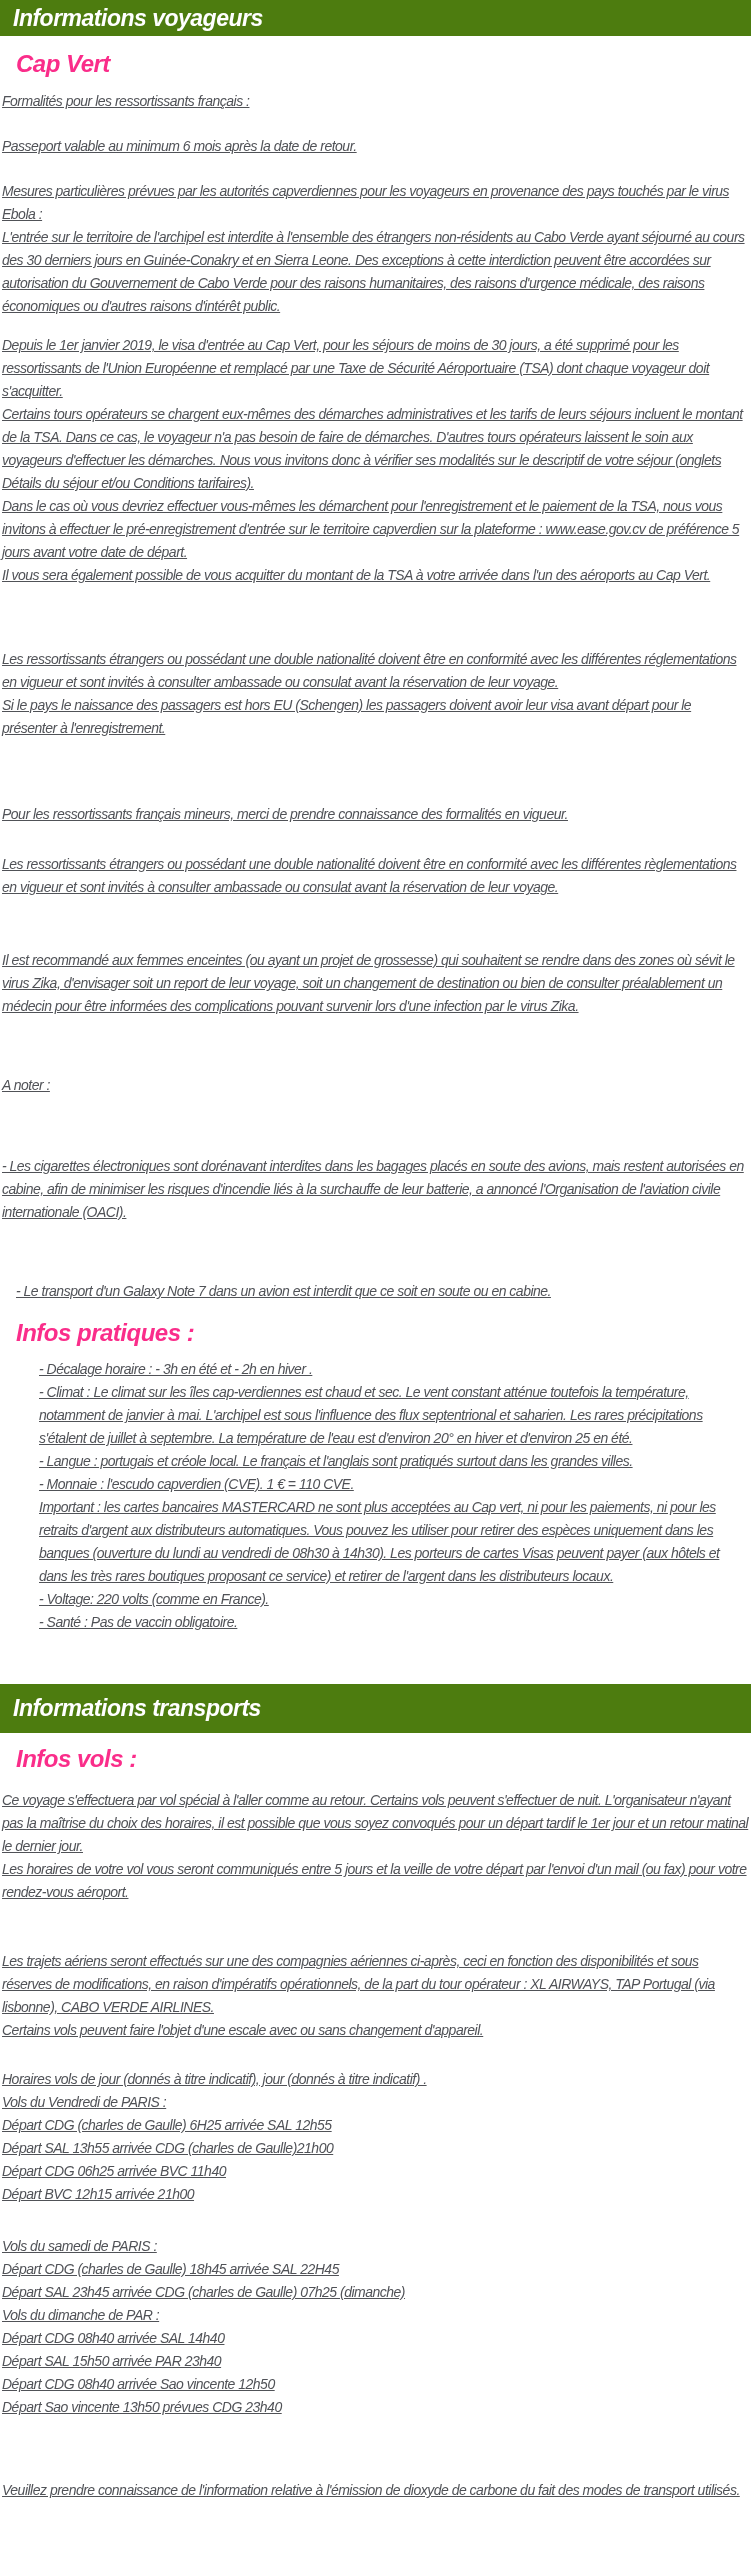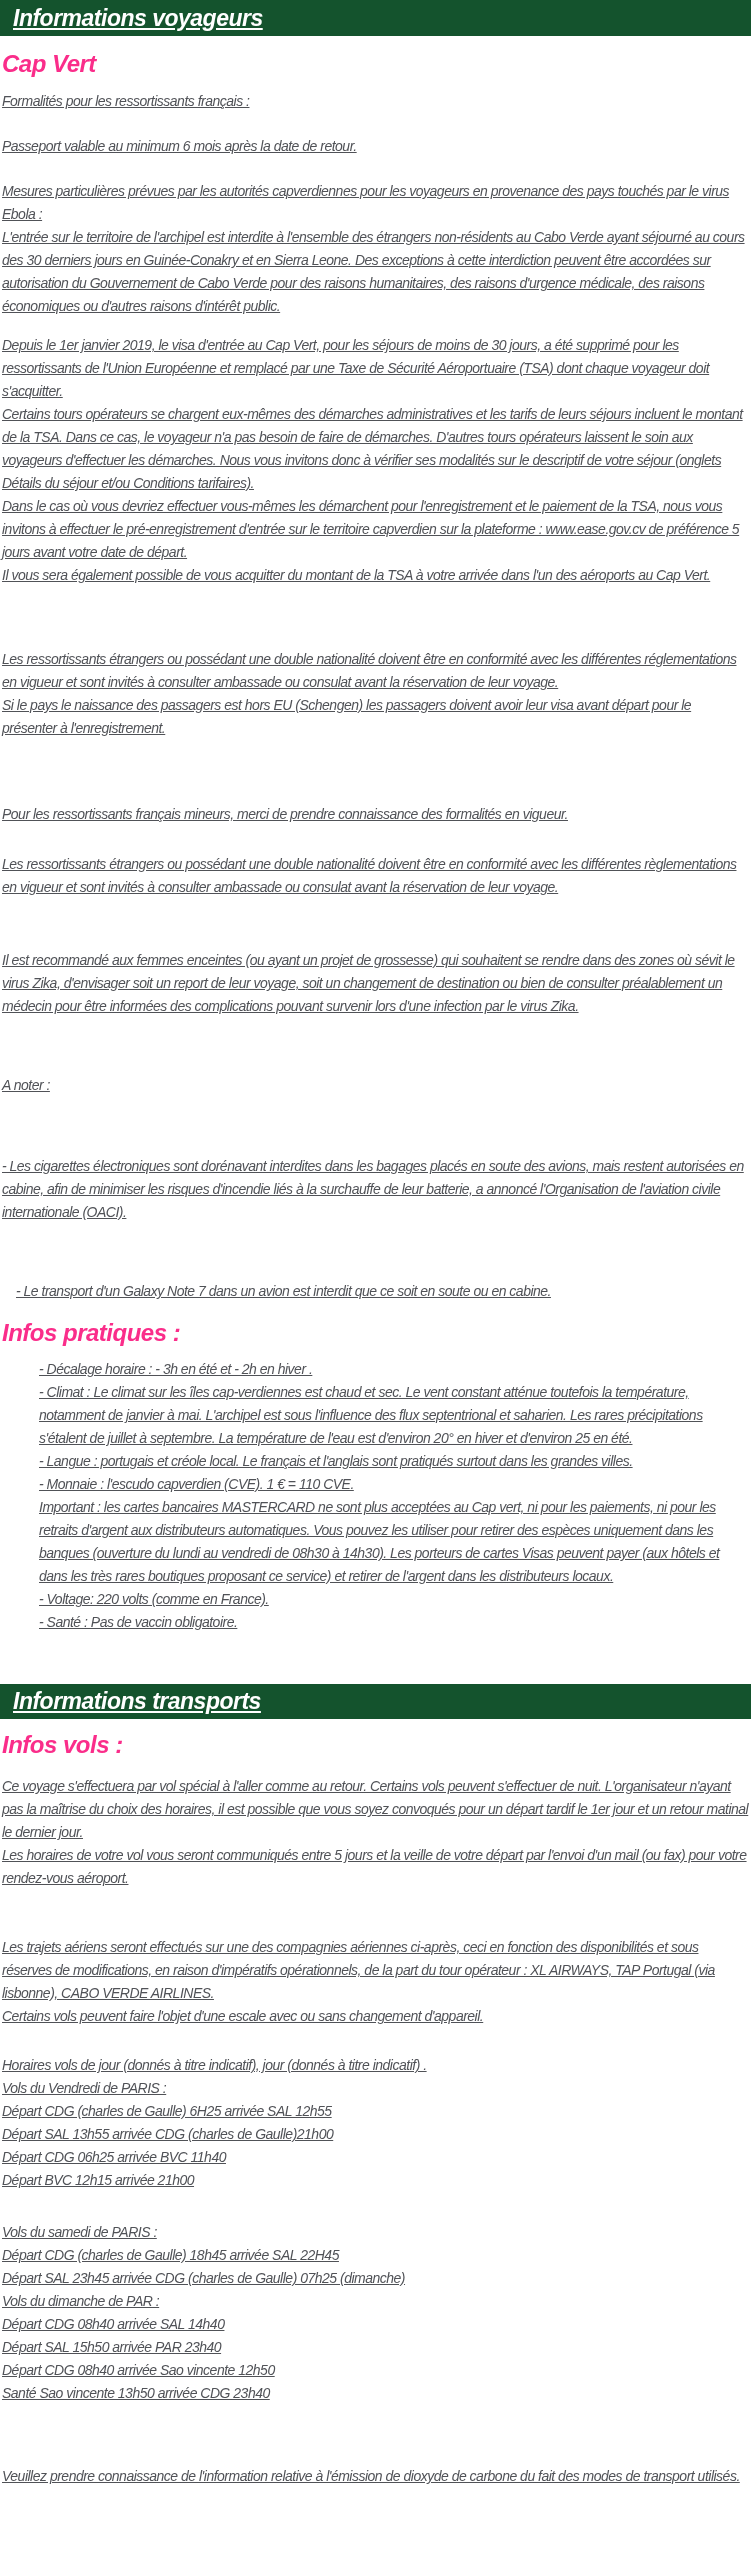--- a/index.html
+++ b/index.html
@@ -9,39 +9,38 @@
   }
   body {
     width: 751px;
     min-height: 2576px;
     font-family: "Liberation Sans", sans-serif;
     font-style: italic;
     color: #505257;
     overflow-x: hidden;
   }
   .section-bar {
-    background: #14532d;
+    background: #4d7c0f;
     color: #ffffff;
     font-weight: bold;
     font-size: 23px;
     letter-spacing: -0.5px;
     height: 36px;
     display: flex;
     align-items: center;
     padding-left: 13px;
     box-sizing: border-box;
-    text-decoration: underline;
   }
   .pink-heading {
     color: #fa2d8a;
     font-weight: bold;
     font-size: 24px;
     letter-spacing: -0.5px;
     line-height: 30px;
-    padding-left: 2px;
+    padding-left: 16px;
   }
   .para {
     font-size: 14px;
     letter-spacing: -0.5px;
     line-height: 23px;
     padding-left: 2px;
     padding-right: 2px;
     text-decoration: underline;
   }
   .tline { display: block; }
@@ -109,21 +108,21 @@
 <div class="para" style="margin-bottom:0;padding-left:39px;">
     <span class="tline">- Décalage horaire : - 3h en été et - 2h en hiver .</span>
     <span class="tline">- Climat : Le climat sur les îles cap-verdiennes est chaud et sec. Le vent constant atténue toutefois la température, notamment de janvier à mai. L'archipel est sous l'influence des flux septentrional et saharien. Les rares précipitations s'étalent de juillet à septembre. La température de l'eau est d'environ 20° en hiver et d'environ 25 en été.</span>
     <span class="tline">- Langue : portugais et créole local. Le français et l'anglais sont pratiqués surtout dans les grandes villes.</span>
     <span class="tline">- Monnaie : l'escudo capverdien (CVE). 1 € = 110 CVE.</span>
     <span class="tline"> Important : les cartes bancaires MASTERCARD ne sont plus acceptées au Cap vert, ni pour les paiements, ni pour les retraits d'argent aux distributeurs automatiques. Vous pouvez les utiliser pour retirer des espèces uniquement dans les banques (ouverture du lundi au vendredi de 08h30 à 14h30). Les porteurs de cartes Visas peuvent payer (aux hôtels et dans les très rares boutiques proposant ce service) et retirer de l'argent dans les distributeurs locaux.</span>
     <span class="tline">- Voltage: 220 volts (comme en France).</span>
     <span class="tline">- Santé : Pas de vaccin obligatoire.</span>
   </div>
 
-<div class="section-bar" style="margin-top:50px;height:35px;">
+<div class="section-bar" style="margin-top:50px;height:49px;">
   <span>Informations transports</span>
 </div>
 
 <h2 class="pink-heading" style="margin:11px 0 15px 0;">Infos vols :</h2>
 
 <div class="para" style="margin-bottom:46px;">
     <span class="tline">Ce voyage s'effectuera par vol spécial à l'aller comme au retour. Certains vols peuvent s'effectuer de nuit. L'organisateur n'ayant pas la maîtrise du choix des horaires, il est possible que vous soyez convoqués pour un départ tardif le 1er jour et un retour matinal le dernier jour.</span>
     <span class="tline">Les horaires de votre vol vous seront communiqués entre 5 jours et la veille de votre départ par l'envoi d'un mail (ou fax) pour votre rendez-vous aéroport.</span>
   </div>
 
@@ -142,19 +141,19 @@
   </div>
 
 <div class="para" style="margin-bottom:60px;">
     <span class="tline">Vols du samedi de PARIS :</span>
     <span class="tline">Départ CDG (charles de Gaulle) 18h45 arrivée SAL 22H45</span>
     <span class="tline">Départ SAL 23h45 arrivée CDG (charles de Gaulle) 07h25 (dimanche)</span>
     <span class="tline">Vols du dimanche de PAR :</span>
     <span class="tline">Départ CDG 08h40 arrivée SAL 14h40</span>
     <span class="tline">Départ SAL 15h50 arrivée PAR 23h40</span>
     <span class="tline">Départ CDG 08h40 arrivée Sao vincente 12h50</span>
-    <span class="tline">Santé Sao vincente 13h50 arrivée CDG 23h40</span>
+    <span class="tline">Départ Sao vincente 13h50 prévues CDG 23h40</span>
   </div>
 
 <div class="para" style="margin-bottom:10px;">
     <span class="tline">Veuillez prendre connaissance de l'information relative à l'émission de dioxyde de carbone du fait des modes de transport utilisés.</span>
   </div>
 
 
 </body></html>

